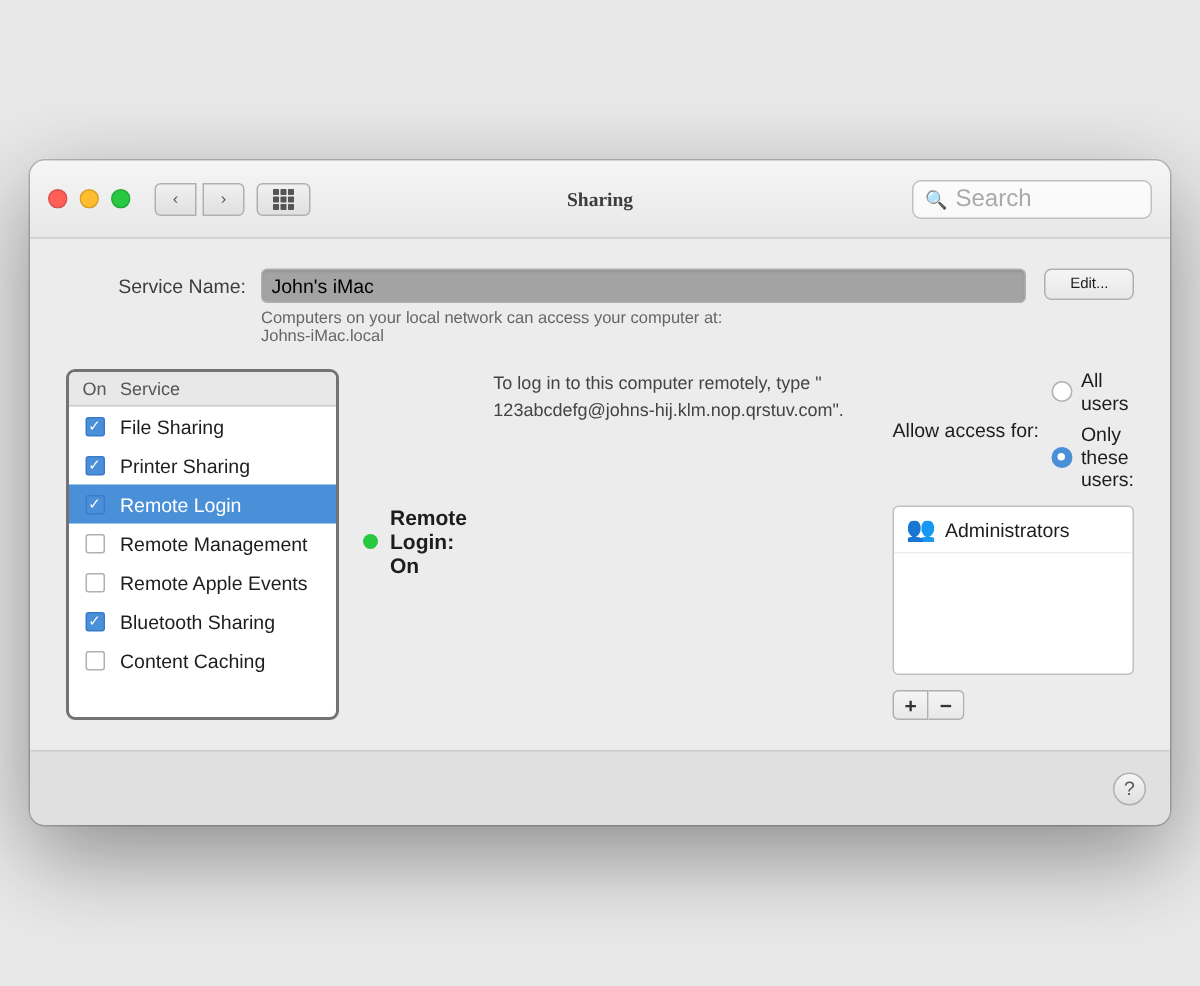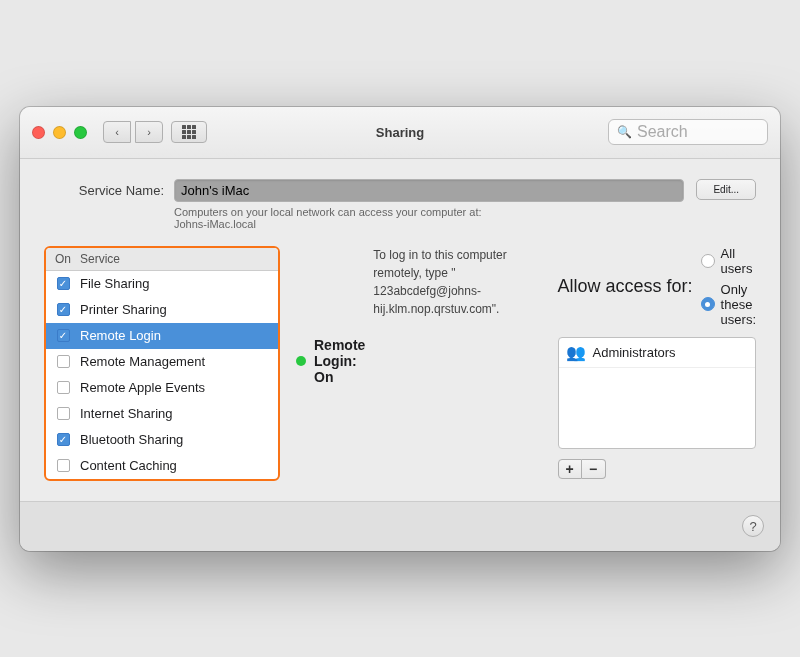--- a/index.html
+++ b/index.html
@@ -91,20 +91,21 @@
       background: #555;
       border-radius: 0.5px;
     }
     .title-center {
       position: absolute;
       left: 50%;
       transform: translateX(-50%);
       font-size: 13px;
       font-weight: 600;
       color: #3d3d3d;
+      font-family: Liberation Serif, serif;
     }
     .search-box {
       display: flex;
       align-items: center;
       background: rgba(255,255,255,0.7);
       border: 1px solid #c0c0c0;
       border-radius: 6px;
       padding: 3px 8px;
       width: 160px;
       gap: 5px;
@@ -168,22 +169,22 @@
       align-self: flex-start;
       white-space: nowrap;
       color: #1d1d1f;
     }
     .main-section {
       display: flex;
       gap: 16px;
       margin-top: 4px;
     }
     .services-panel {
-      width: 236px;
-      border: 2px solid #f97316;
+      width: 182px;
+      border: 2px solid #737373;
       border-radius: 6px;
       background: white;
       overflow: hidden;
       flex-shrink: 0;
     }
     .services-header {
       display: flex;
       background: #e8e8e8;
       border-bottom: 1px solid #ccc;
       padding: 4px 0;
@@ -274,21 +275,21 @@
       display: flex;
       flex-direction: column;
       gap: 6px;
     }
     .access-row {
       display: flex;
       align-items: center;
       gap: 8px;
     }
     .access-label {
-      font-size: 18px;
+      font-size: 13px;
       color: #1d1d1f;
       white-space: nowrap;
     }
     .radio-group {
       display: flex;
       flex-direction: column;
       gap: 6px;
     }
     .radio-item {
       display: flex;
@@ -481,26 +482,20 @@
             <span class="service-label">Remote Management</span>
           </div>
 
           <div class="service-item">
             <div class="checkbox-cell">
               <div class="checkbox"></div>
             </div>
             <span class="service-label">Remote Apple Events</span>
           </div>
 
-          <div class="service-item">
-            <div class="checkbox-cell">
-              <div class="checkbox"></div>
-            </div>
-            <span class="service-label">Internet Sharing</span>
-          </div>
 
           <div class="service-item">
             <div class="checkbox-cell">
               <div class="checkbox checked">✓</div>
             </div>
             <span class="service-label">Bluetooth Sharing</span>
           </div>
 
           <div class="service-item">
             <div class="checkbox-cell">

